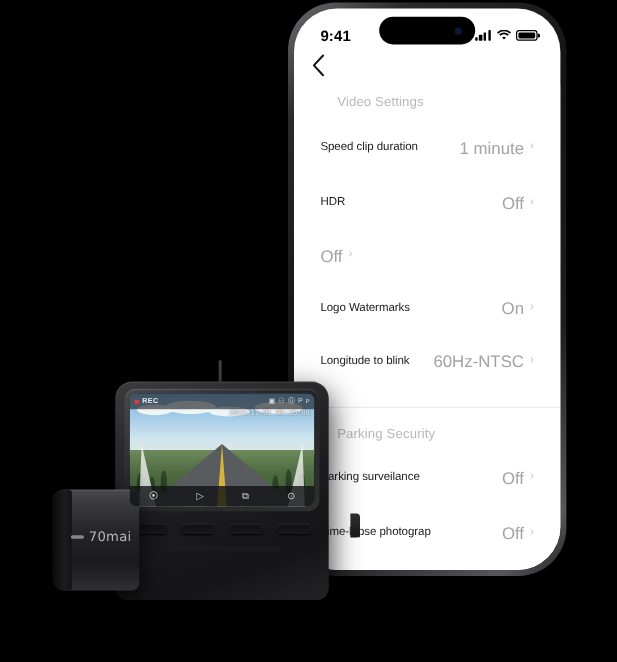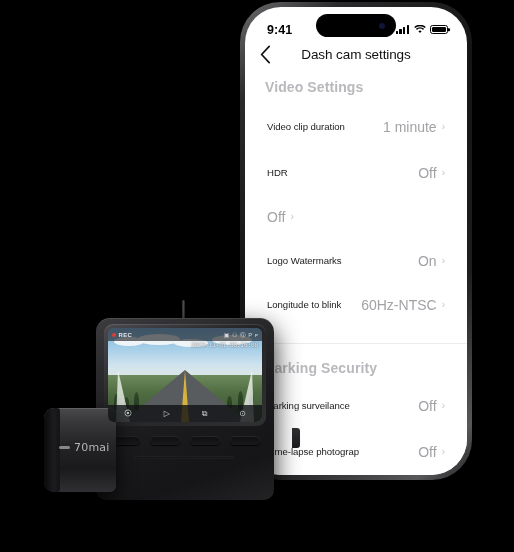--- a/index.html
+++ b/index.html
@@ -66,21 +66,21 @@
     position: absolute; left: 0; right: 0; text-align: center;
     font-size: 13.5px; color: #111; letter-spacing: -.1px;
   }
 
   
   #settings-list {
     position: absolute; top: 64px; left: 0; right: 0; bottom: 0;
     background: #fff; overflow: hidden;
   }
   .section-head {
-    font-size: 14px; color: #b9b9bd; padding: 0 20px; letter-spacing: .1px; font-weight: bold;
+    font-size: 11px; color: #b9b9bd; padding: 0 36px; letter-spacing: .1px;
   }
   .sec-gap-top { margin-top: 8px; }
   .row {
     display: flex; align-items: center; justify-content: space-between;
     padding: 0 22px; min-height: 32px; gap: 8px;
   }
   .row-label { font-size: 9.6px; color: #1b1b1e; line-height: 1.28; letter-spacing: -.05px; }
   .row-right { display: flex; align-items: center; gap: 5px; flex: 0 0 auto; }
   .row-value { font-size: 14px; color: #a2a2a7; white-space: nowrap; }
   .chev { color: #c6c6ca; font-size: 10px; line-height: 1; transform: translateY(-.5px); }
@@ -255,28 +255,27 @@
             </span>
         </div>
       </div>
 
       <div id="nav-bar">
         <div id="back-button">
           <svg width="11" height="19" viewBox="0 0 11 19">
             <path d="M9.2 1.3 1.6 9.5l7.6 8.2" fill="none" stroke="#141416" stroke-width="1.7" stroke-linecap="round" stroke-linejoin="round"></path>
           </svg>
         </div>
-        <div id="nav-title">Dash cam settings</div>
       </div>
 
       <div id="settings-list">
 
         <div class="section-head sec-gap-top">Video Settings</div>
         <div class="row" style="margin-top:16px">
-          <div class="row-label">Video clip duration</div>
+          <div class="row-label">Speed clip duration</div>
           <div class="row-right">
             <div class="row-value">1 minute</div>
             <div class="chev">›</div>
           </div>
         </div>
         <div class="row" style="margin-top:14px">
           <div class="row-label">HDR</div>
           <div class="row-right">
             <div class="row-value">Off</div>
             <div class="chev">›</div>

